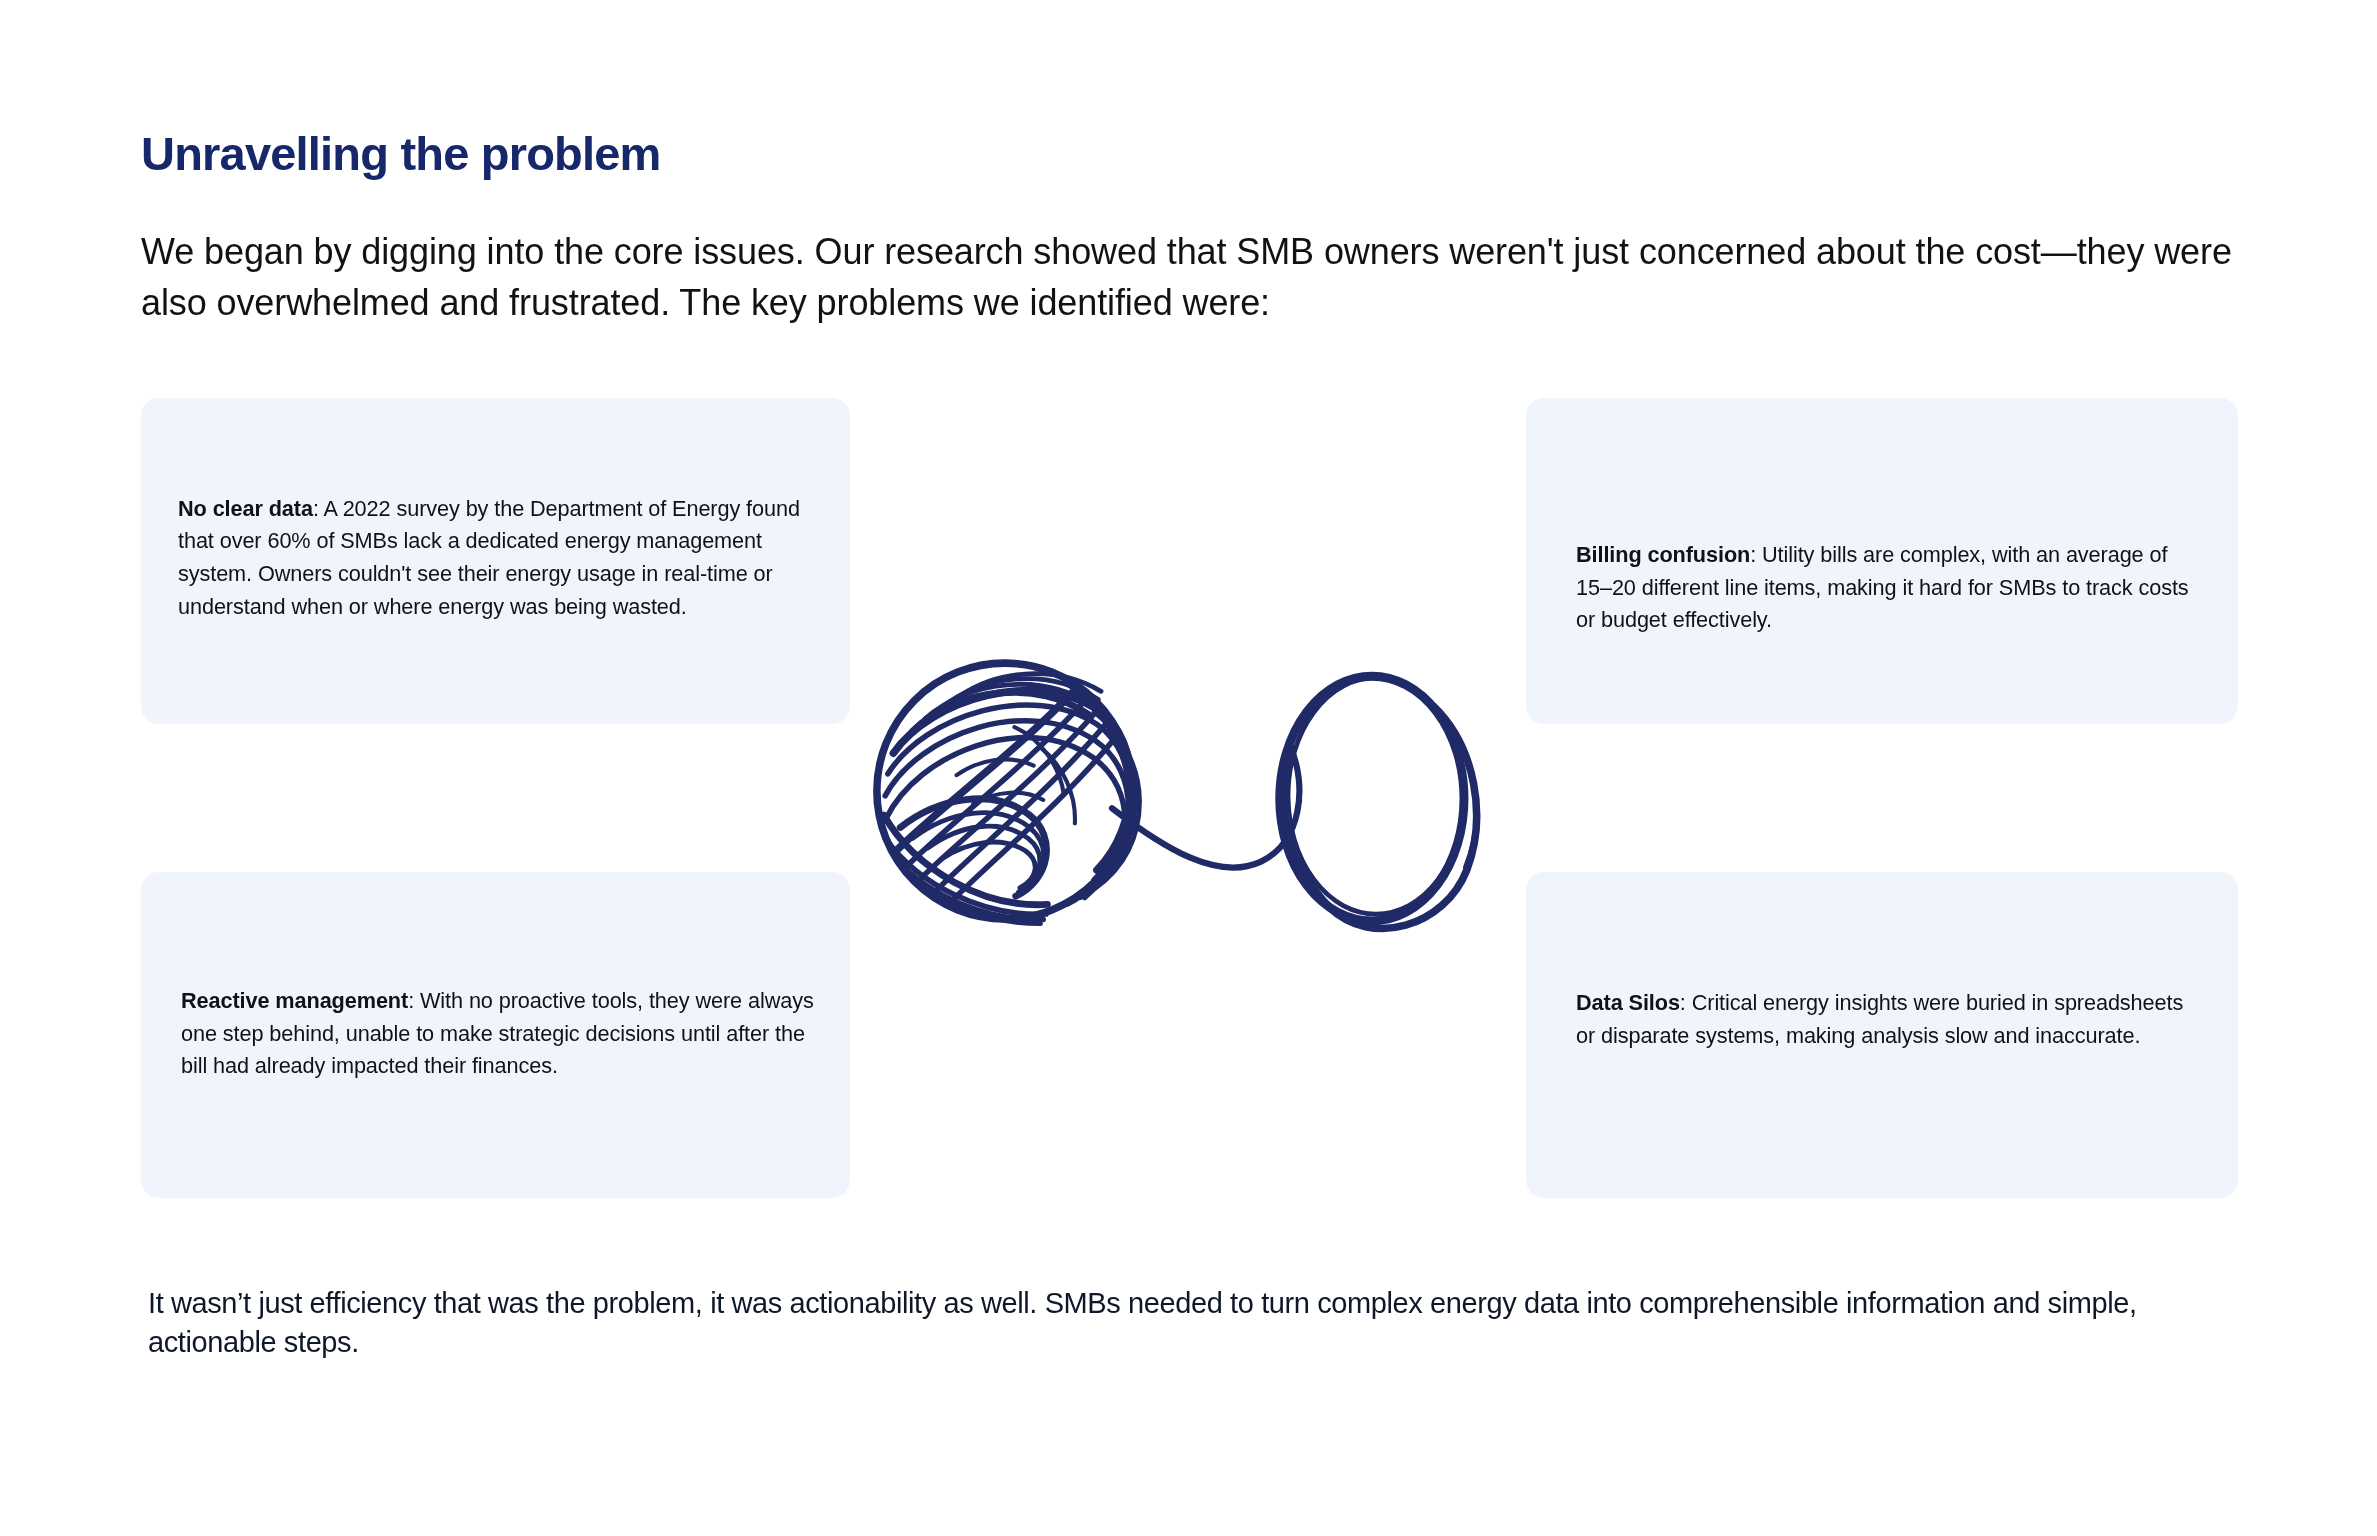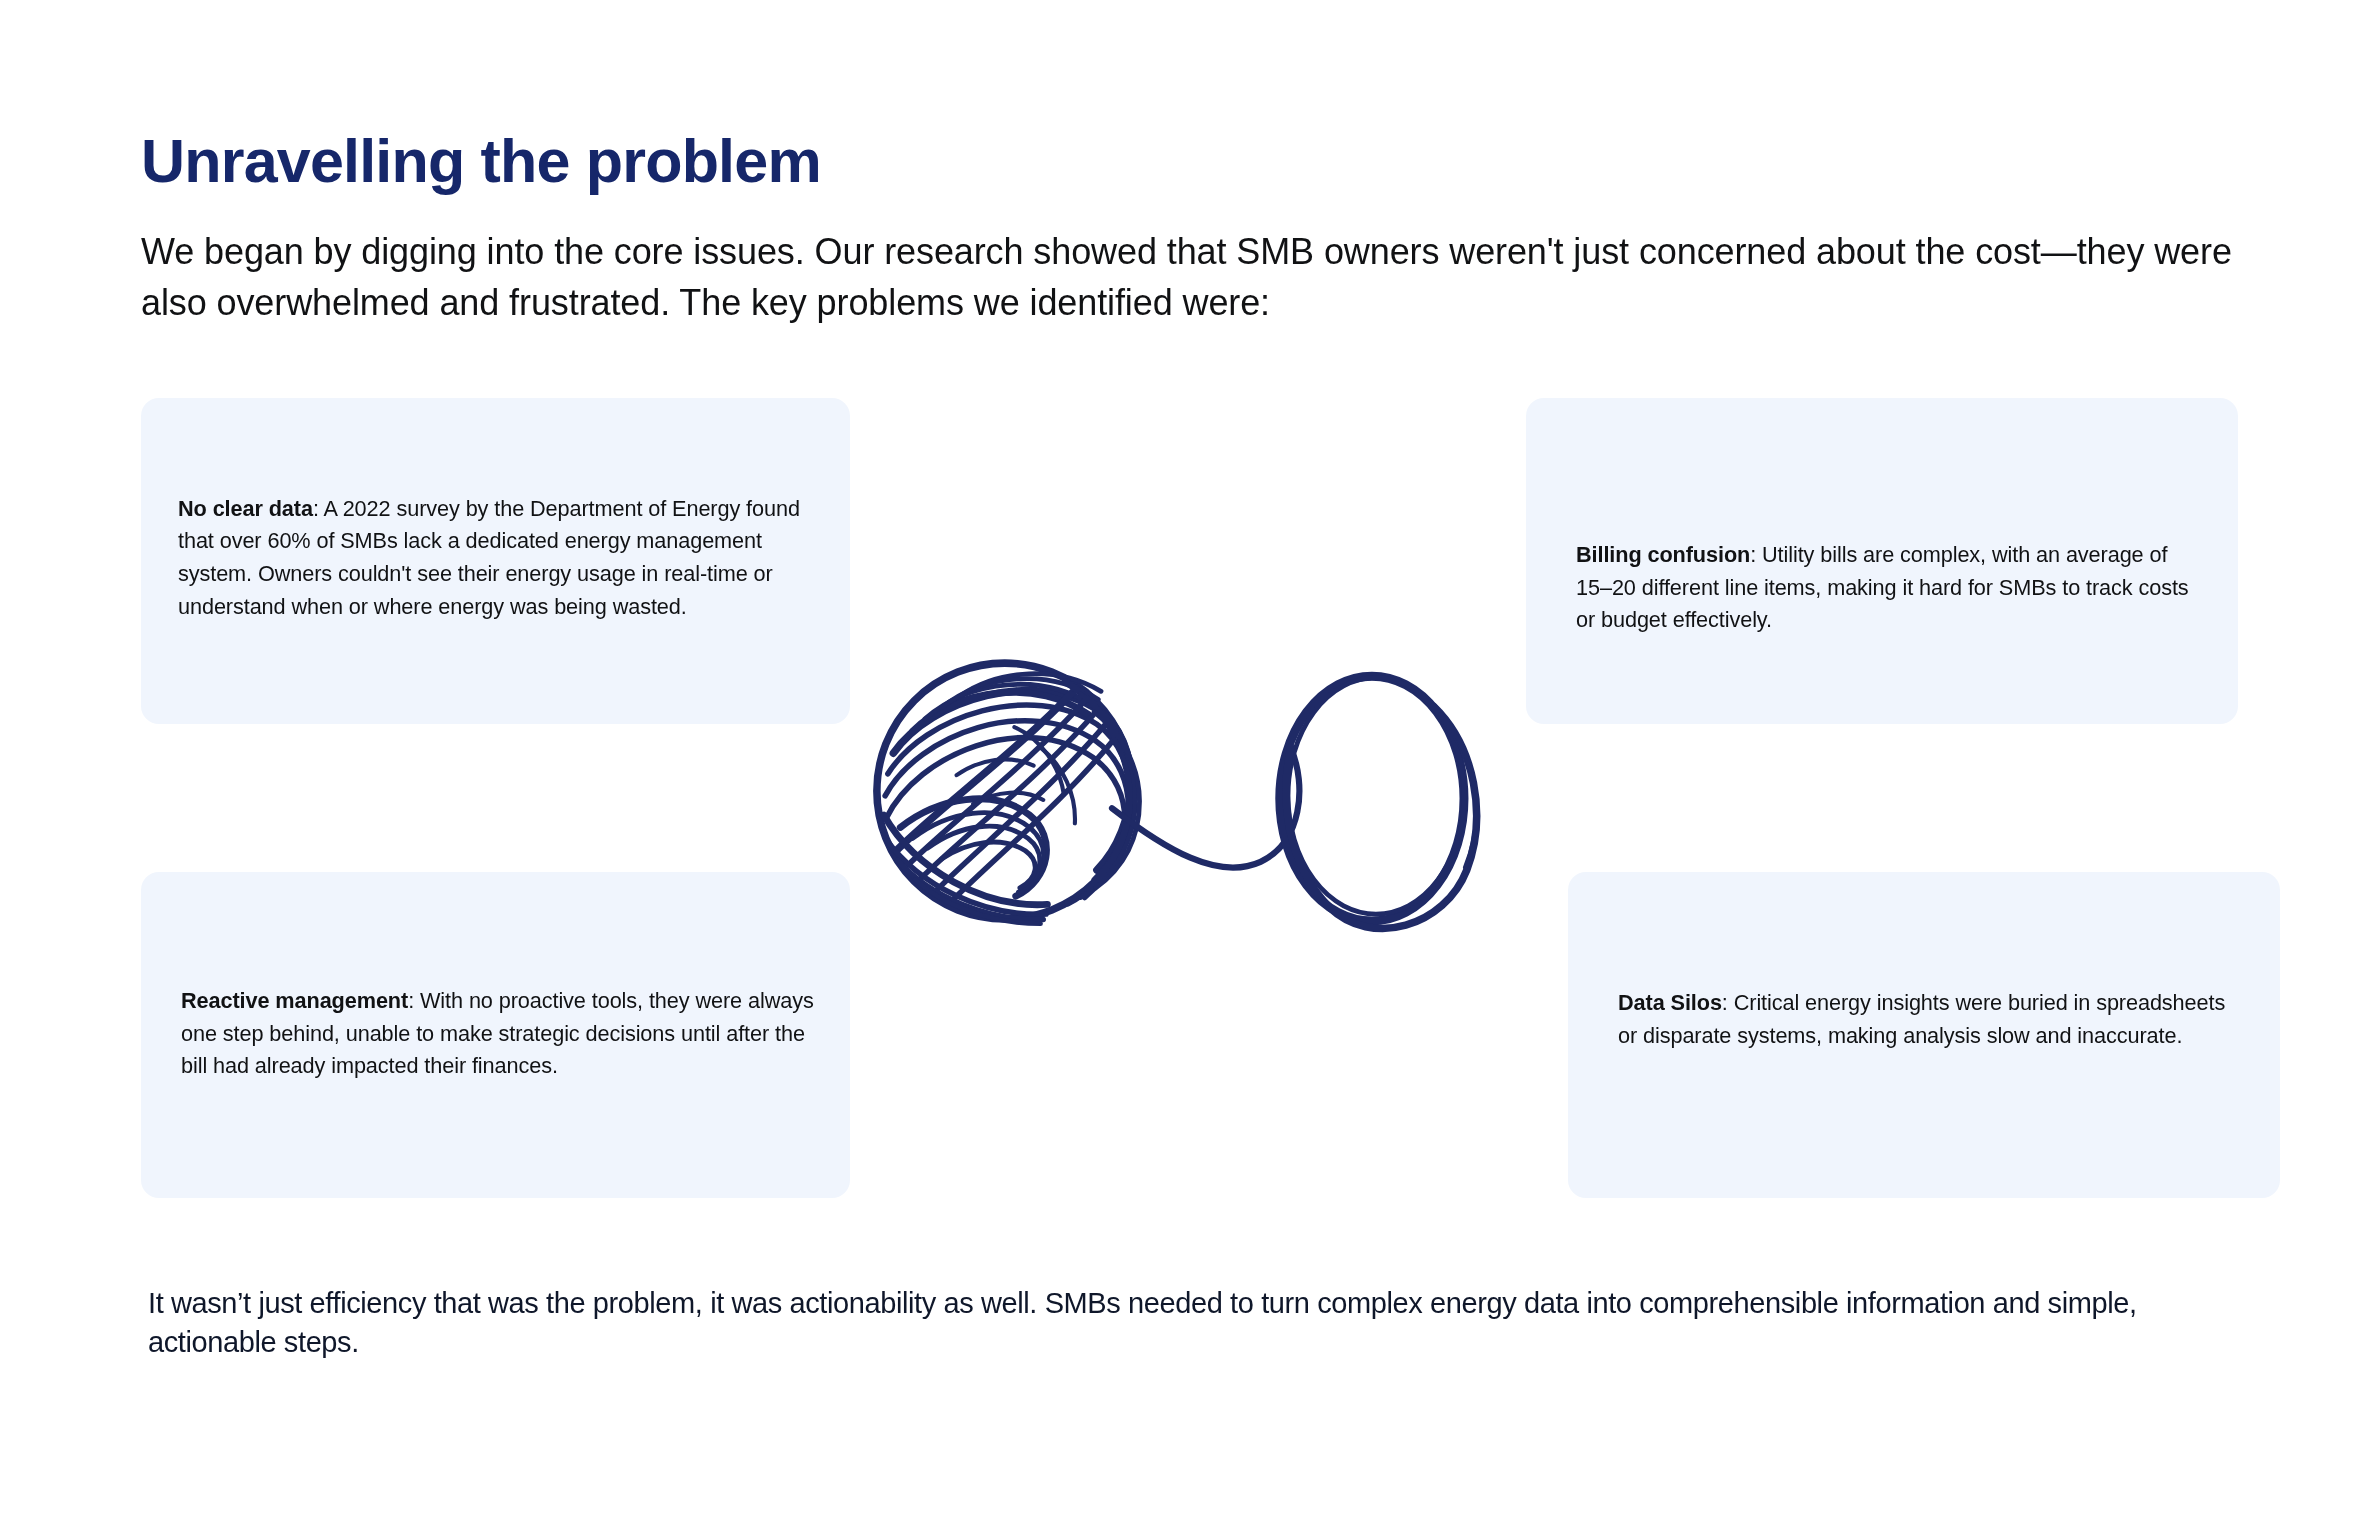--- a/index.html
+++ b/index.html
@@ -15,21 +15,21 @@
     font-family: "Liberation Sans", sans-serif;
     position: relative;
     -webkit-font-smoothing: antialiased;
   }
 
   
   .page-title {
     position: absolute;
     left: 141px;
     top: 128px;
-    font-size: 61px;
+    font-size: 47px;
     font-weight: 700;
     letter-spacing: -0.8px;
     color: #16276a;
     line-height: 1.1;
     white-space: nowrap;
   }
 
   
   .intro {
     position: absolute;
@@ -61,21 +61,21 @@
     letter-spacing: -0.1px;
   }
 
   .card-inner .lead {
     font-weight: 700;
   }
 
   #card-1 { left: 141px;  top: 398px;  width: 709px; height: 326px; }
   #card-2 { left: 1526px; top: 398px;  width: 712px; height: 326px; }
   #card-3 { left: 141px;  top: 872px; width: 709px; height: 326px; }
-  #card-4 { left: 1568px; top: 872px; width: 712px; height: 326px; }
+  #card-4 { left: 1526px; top: 872px; width: 712px; height: 326px; }
 
   #card-1 .card-inner { padding-right: 32px; }
   #card-2 .card-inner { padding-left: 50px; padding-right: 32px; margin-top: 48px; }
   #card-3 .card-inner { padding-left: 40px; padding-right: 32px; margin-top: 28px; }
   #card-4 .card-inner { padding-left: 50px; padding-right: 32px; }
 
   
   #card-1 .card-inner { transform: translateY(-2.8px); }
   #card-2 .card-inner { transform: translateY(2.8px); }
   #card-3 .card-inner { transform: translateY(-15px); }

